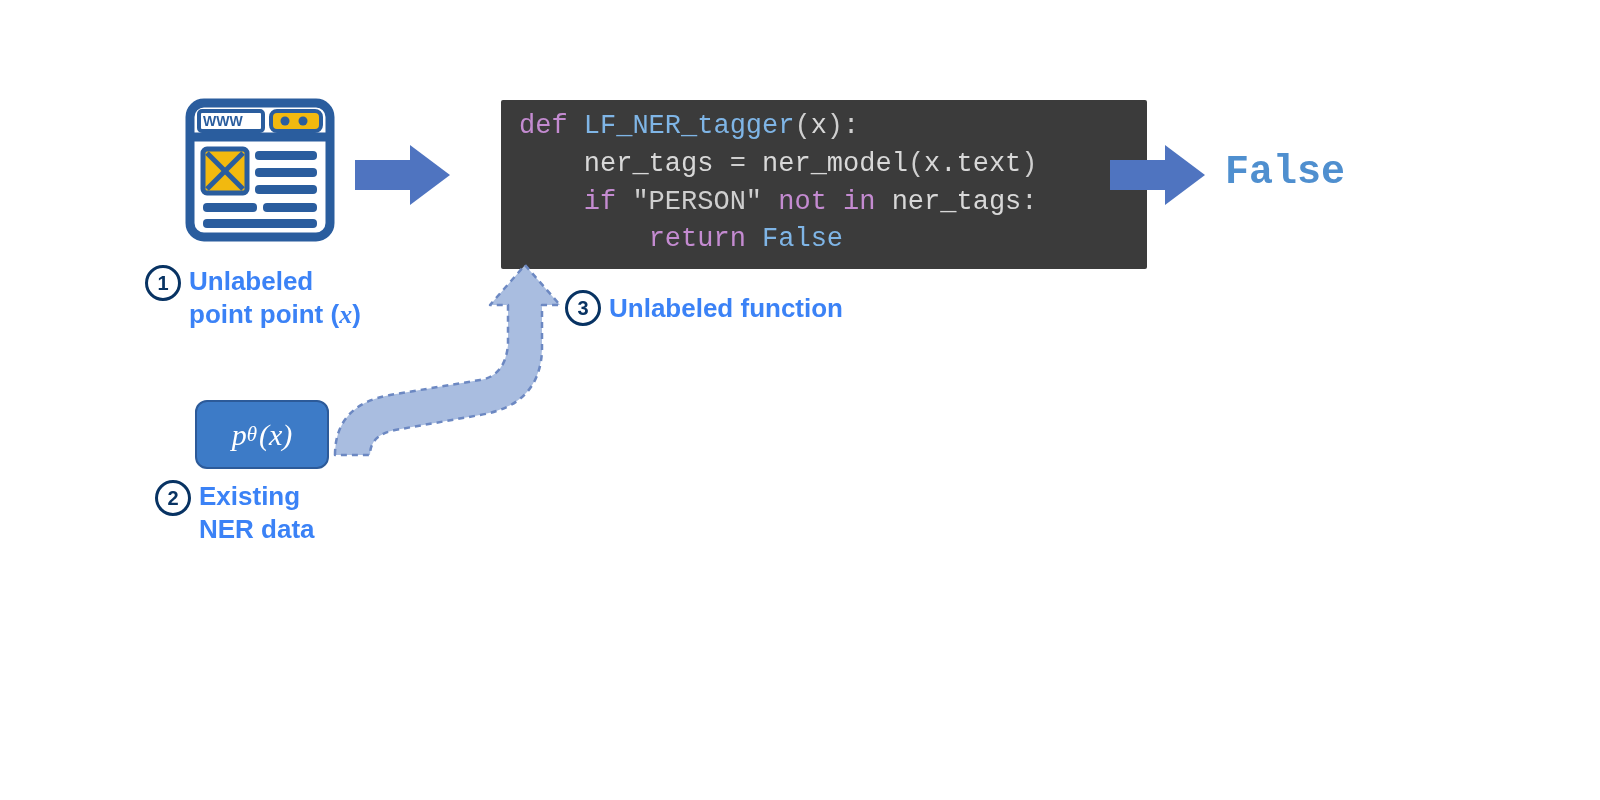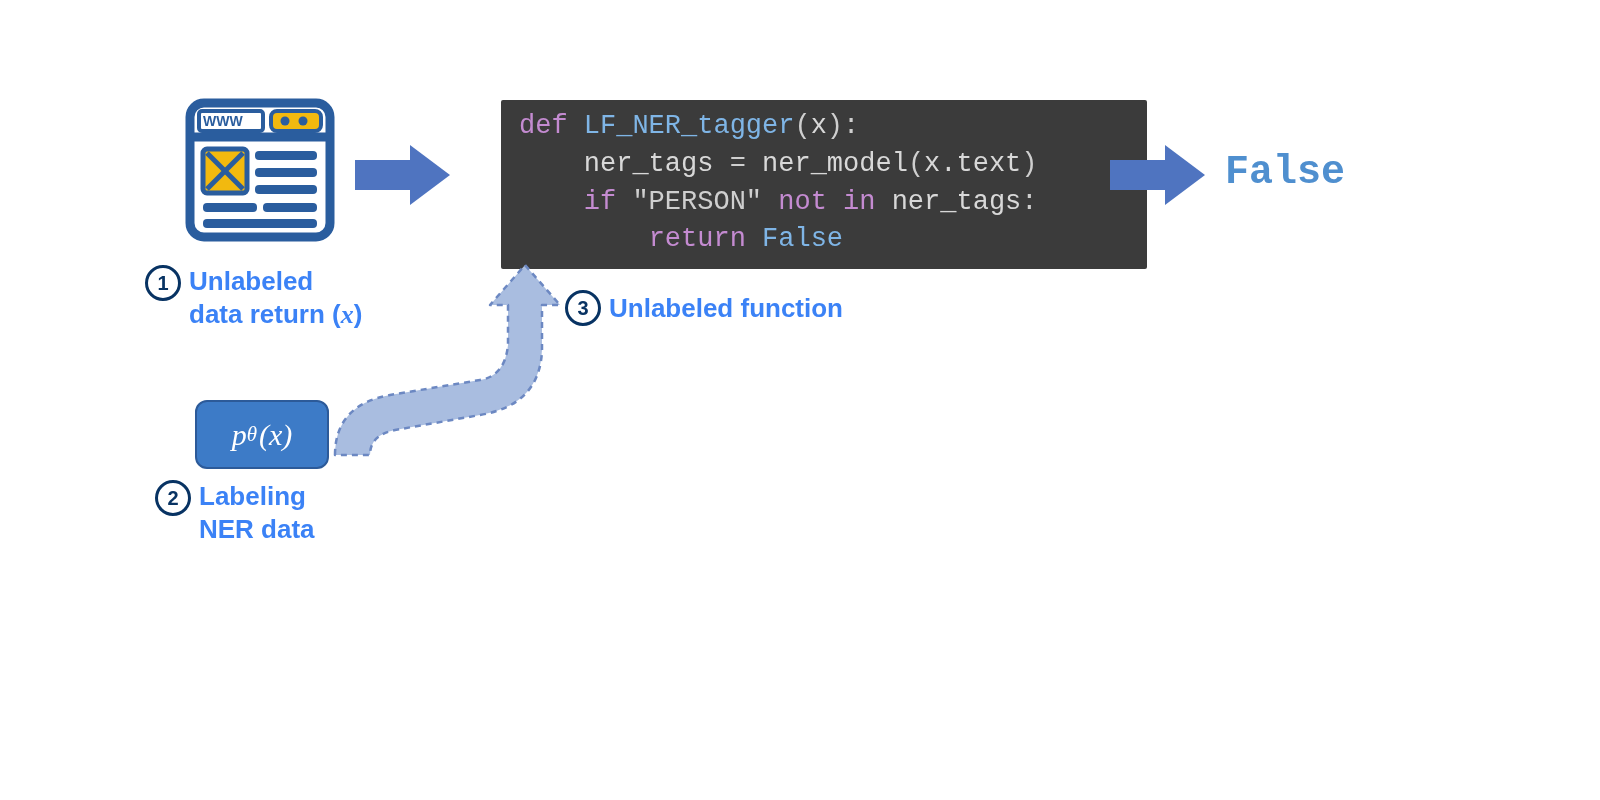--- a/index.html
+++ b/index.html
@@ -156,39 +156,39 @@
 <svg class="arrow-svg" style="left:1110px; top:140px;" width="100" height="70" viewBox="0 0 100 70">
   <polygon points="0,20 55,20 55,5 95,35 55,65 55,50 0,50" fill="#4f74c0"></polygon>
 </svg>
 
 <div class="output">False</div>
 
 <div class="label-row" style="left:145px; top:265px;">
   <span class="circled">1</span>
   <span class="txt label">
     <span>Unlabeled</span><br>
-    <span>data return (</span><span class="italic-serif">x</span><span>)</span>
+    <span>point point (</span><span class="italic-serif">x</span><span>)</span>
   </span>
 </div>
 
 <div class="label-row" style="left:565px; top:290px; align-items:center;">
   <span class="circled">3</span>
   <span class="txt label">Unlabeled function</span>
 </div>
 
 <div class="model-chip">
   <span>p</span>
     <sub>θ</sub>
     <span style="margin-left:2px;">(x)</span>
 </div>
 
 <div class="label-row" style="left:155px; top:480px;">
   <span class="circled">2</span>
   <span class="txt label">
-    <span>Labeling</span><br>
+    <span>Existing</span><br>
     <span>NER data</span>
   </span>
 </div>
 
 <svg class="arrow-svg" style="left:320px; top:260px;" width="260" height="200" viewBox="0 0 260 200">
   <defs>
     
   </defs>
   <path d="
       M 15 195

